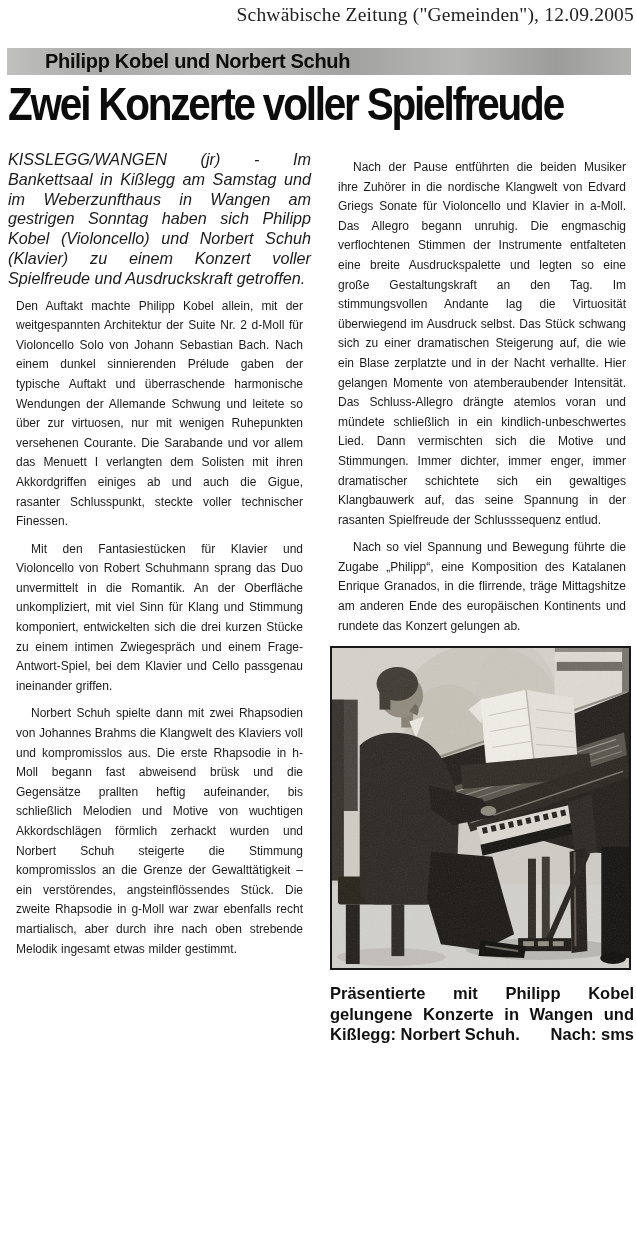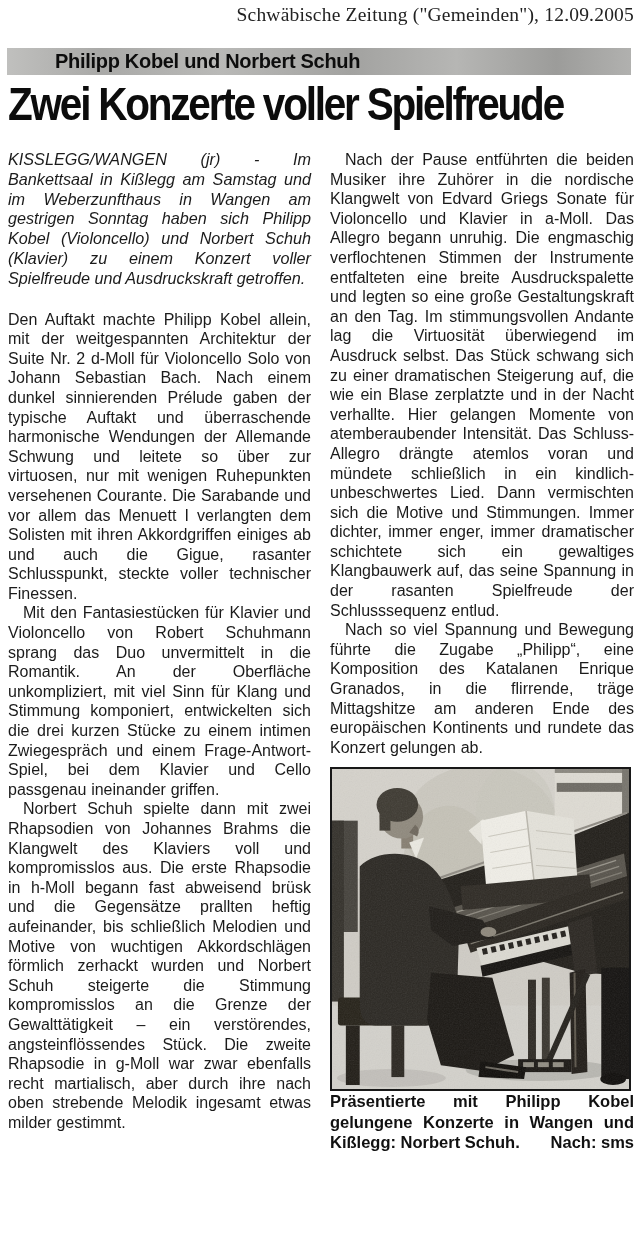--- a/index.html
+++ b/index.html
@@ -14,48 +14,48 @@
     font-family:"Liberation Serif",serif;
     font-size:19.5px;letter-spacing:.2px;color:#222;
     white-space:nowrap;
   }
   .kicker-bar{
     position:absolute;top:48px;left:7px;width:624px;height:27px;
     background:linear-gradient(90deg,#c0c0be 0%,#a9a9a7 15%,#b9b9b7 34%,#a2a2a0 55%,#b6b6b4 72%,#9c9c9a 88%,#b1b1af 100%);
   }
   .kicker-text{
     display:block;font-weight:bold;font-size:20px;line-height:27px;
-    padding-left:48px;letter-spacing:-.3px;color:#0d0d0d;white-space:nowrap;
+    padding-left:38px;letter-spacing:-.3px;color:#0d0d0d;white-space:nowrap;
   }
   .headline{
     position:absolute;top:80px;left:8px;margin:0;
     font-size:46px;font-weight:bold;letter-spacing:-2.5px;line-height:1.05;
     white-space:nowrap;color:#0c0c0c;
     transform:scaleX(.88);transform-origin:0 50%;
   }
   .col{position:absolute;top:150px;}
   .col-left{left:8px;width:303px;}
   .col-right{left:330px;width:304px;}
   p.body{
-    margin:0;font-size:16px;line-height:19.6px;
+    margin:8px;font-size:12px;line-height:19.6px;
     text-align:justify;text-align-last:left;word-spacing:.4px;
     hyphens:auto;-webkit-hyphens:auto;
   }
   p.lead{
-    margin:0 0 21px 0;font-style:italic;font-size:16.2px;line-height:19.8px;
+    margin:0 0 2px 0;font-style:italic;font-size:16.2px;line-height:19.8px;
     text-align:justify;text-align-last:left;hyphens:auto;
   }
   .indent{text-indent:15px;}
   .photo-frame{
     margin:10px 0 0 0;width:297px;height:320px;
     border:2px solid #181818;background:#cfccc5;overflow:hidden;
   }
   .photo-frame svg{display:block;width:100%;height:100%;}
   .caption{
-    position:relative;width:304px;
+    position:relative;margin-top:13px;width:304px;
     font-weight:bold;font-size:16.5px;line-height:20.5px;
     text-align:justify;text-align-last:left;color:#111;
   }
   .credit{position:absolute;right:0;bottom:0;font-weight:bold;}
 </style>
 </head>
 <body>
 
 <div class="page">
 

